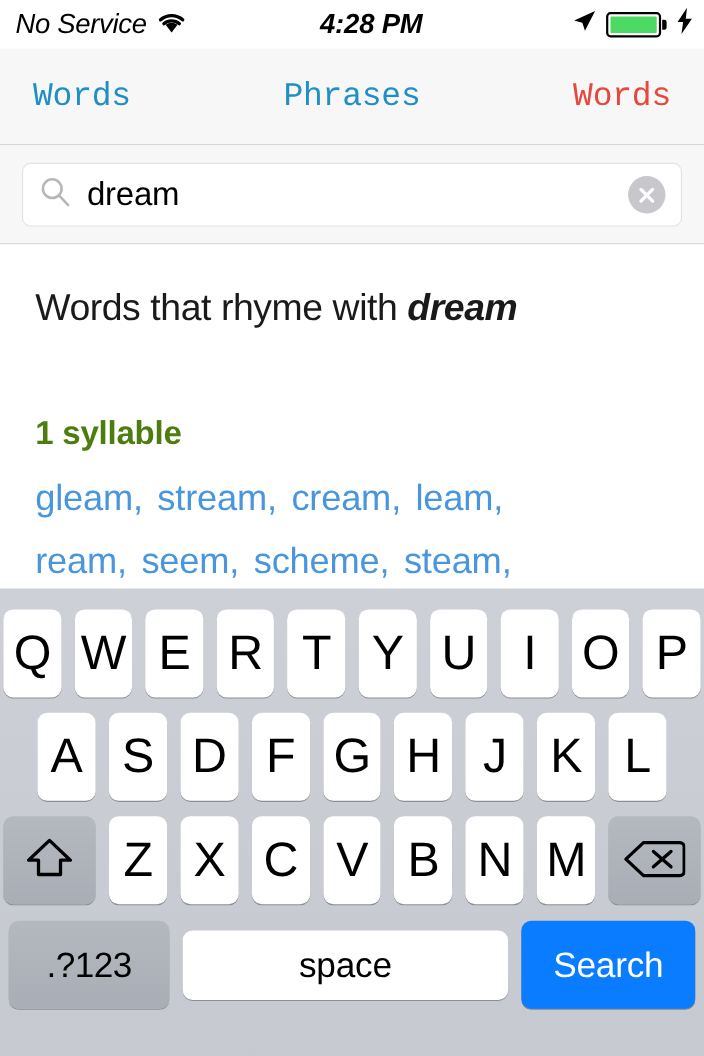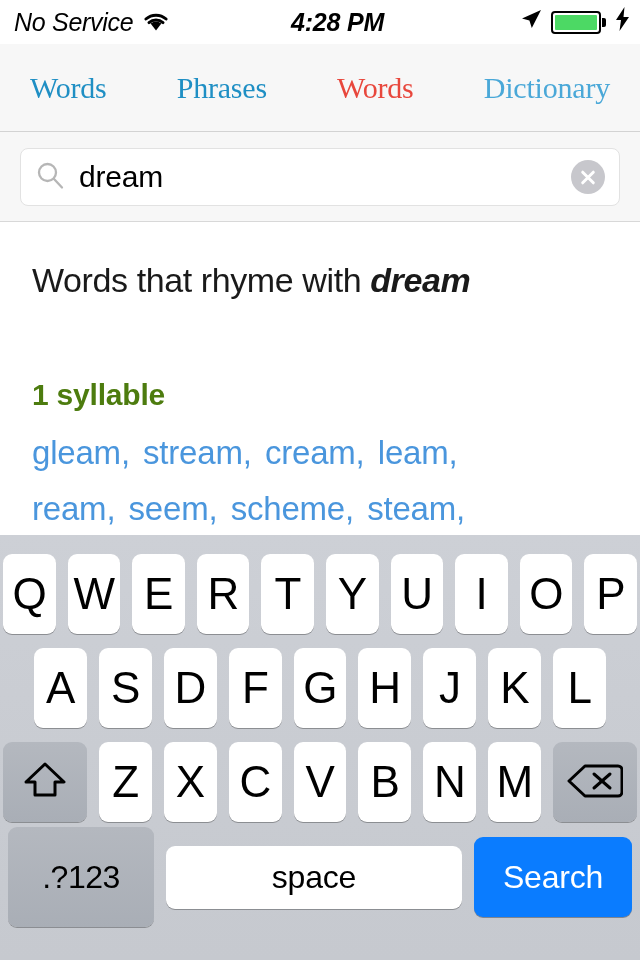--- a/index.html
+++ b/index.html
@@ -99,21 +99,21 @@
     display: flex;
     align-items: center;
     justify-content: space-between;
     padding: 0 28px;
   }
   .tab-item {
     font-size: 30px;
     letter-spacing: -0.2px;
     background: none;
     border: none;
-    font-family: Liberation Serif, serif;
+    font-family: Liberation Mono, monospace;
     cursor: pointer;
     padding: 6px 2px;
     line-height: 1;
     white-space: nowrap;
   }
 
   
   .search-area {
     width: 640px;
     height: 90px;
@@ -262,21 +262,21 @@
     height: 80px;
     flex: 0 0 84px;
     border: none;
     cursor: pointer;
     color: #000;
   }
   .key-123 {
     background: linear-gradient(180deg,#b4b8bf 0%, #a9aeb6 100%);
     border-radius: 9px;
     box-shadow: 0 1px 0 rgba(136,138,142,0.95);
-    height: 100px;
+    height: 80px;
     flex: 0 0 146px;
     border: none;
     cursor: pointer;
     font-size: 32px;
     color: #000;
     font-family: inherit;
     letter-spacing: -0.5px;
     display: flex;
     align-items: center;
     justify-content: center;
@@ -350,21 +350,20 @@
           <path d="M9.5 0 L1 13 L6 13 L4.5 24 L14 10 L8.5 10 Z" fill="#000"></path>
         </svg>
       </span>
     </div>
   </div>
 
   <div class="tab-bar">
     <button class="tab-item" style="color:#1f8fc4">Words</button>
     <button class="tab-item" style="color:#1f8fc4">Phrases</button>
     <button class="tab-item" style="color:#e8473c">Words</button>
-    <button class="tab-item" style="color:#4aa8d8">Dictionary</button>
   </div>
 
   <div class="search-area">
     <div class="search-field">
       <span class="search-glass">
         <svg width="30" height="30" viewBox="0 0 30 30" aria-hidden="true">
           <circle cx="12.5" cy="12.5" r="8.5" stroke="#b6b6b6" stroke-width="2.3" fill="none"></circle>
           <line x1="18.8" y1="18.8" x2="27" y2="27.5" stroke="#b6b6b6" stroke-width="2.3" stroke-linecap="round"></line>
         </svg>
       </span>

